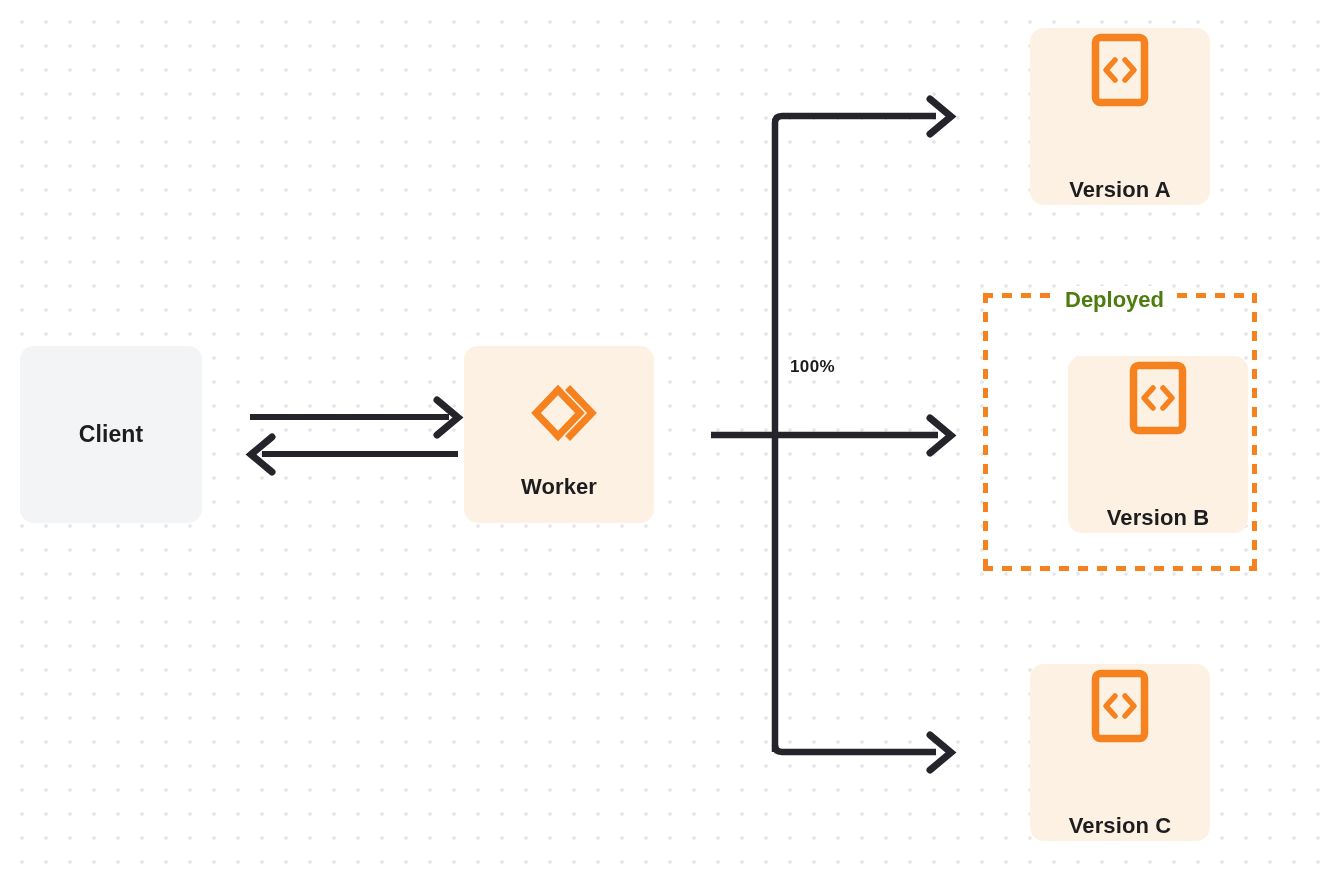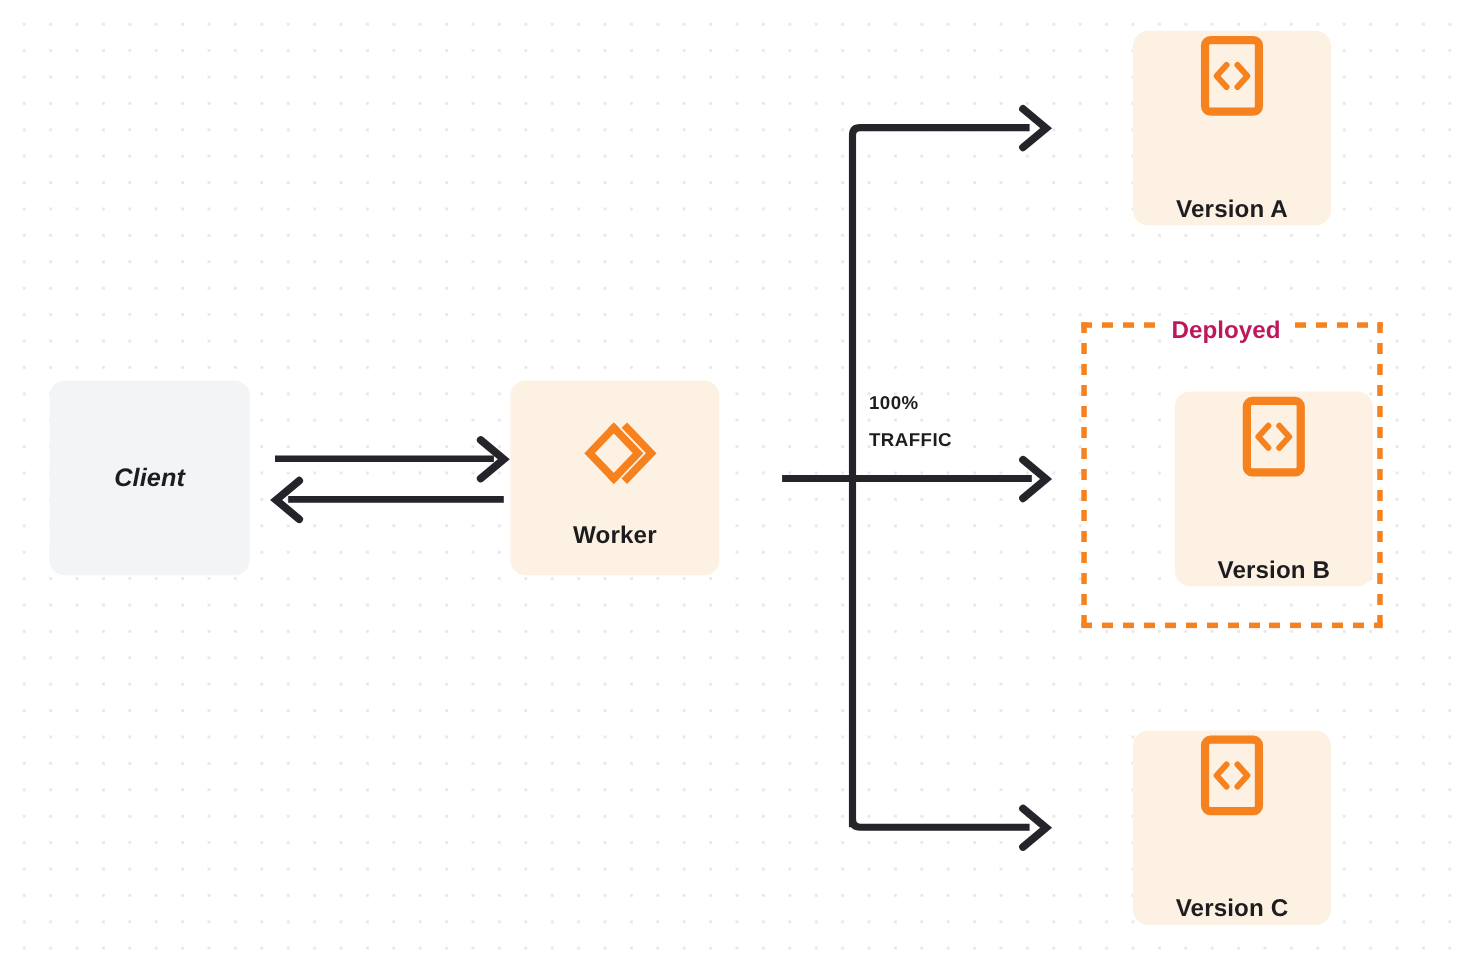--- a/index.html
+++ b/index.html
@@ -38,25 +38,24 @@
     position: absolute;
     box-sizing: border-box;
     display: flex;
     flex-direction: column;
     align-items: center;
     justify-content: center;
     border-radius: 14px;
   }
   .node.client {
     background: #f3f4f6;
-    left: 45px;
+    left: 20px;
     top: 346px;
     width: 182px;
     height: 177px;
-    font-style: italic;
   }
   .node.worker {
     background: #fdf1e3;
     left: 464px;
     top: 346px;
     width: 190px;
     height: 177px;
   }
   .node.version {
     background: #fdf1e3;
@@ -111,21 +110,21 @@
       rgba(0,0,0,0) 10px, rgba(0,0,0,0) 19px);
     width: 5px;
     height: auto;
   }
   #deployed-label {
     position: absolute;
     left: 1057px;
     top: 286px;
     font-size: 22px;
     font-weight: bold;
-    color: #be185d;
+    color: #4d7c0f;
     background: #ffffff;
     padding: 0 8px;
     line-height: 28px;
     white-space: nowrap;
   }
 
   
   #traffic-label {
     position: absolute;
     left: 790px;
@@ -171,21 +170,20 @@
     </g>
 
     <g>
       <path d="M 775,745 Q 775,752 782,752 L 936,752" fill="none" stroke="#24242a" stroke-width="6.5" stroke-linecap="butt"></path>
       <polyline points="930,735 951,752.5 930,770" fill="none" stroke="#24242a" stroke-width="7" stroke-linecap="round" stroke-linejoin="miter"></polyline>
     </g>
   </svg>
 
   <div id="traffic-label">
     <span class="t-line">100%</span>
-    <span class="t-line">TRAFFIC</span>
   </div>
 
   <div id="deployed-group">
 
     <div class="dash-seg" style="left:0px; top:0px; width:80px;"></div>
     <div class="dash-seg" style="left:194px; top:0px; width:80px;"></div>
     <div class="dash-seg" style="left:0px; top:273px; width:274px;"></div>
     <div class="dash-seg vert" style="left:0px; top:0px; height:278px;"></div>
     <div class="dash-seg vert" style="left:269px; top:0px; height:278px;"></div>
   </div>

